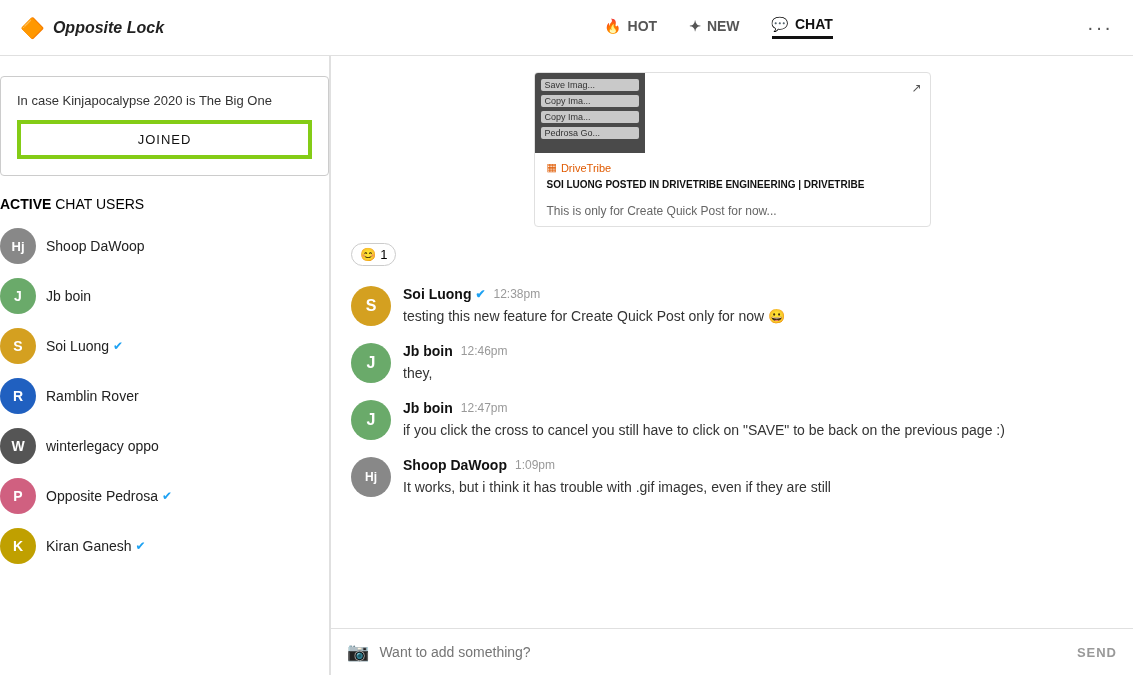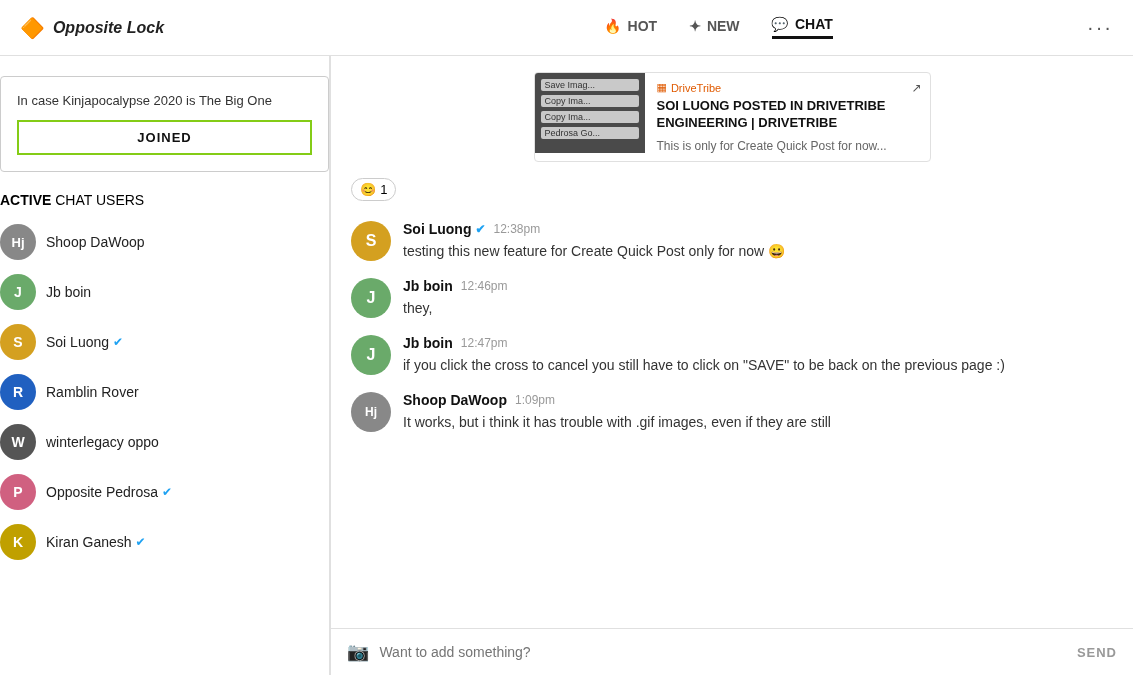--- a/index.html
+++ b/index.html
@@ -16,41 +16,41 @@
     .nav-tab-icon { font-size: 14px; }
     .header-more { margin-left: auto; font-size: 20px; color: #555; cursor: pointer; letter-spacing: 2px; }
 
     
     .main { display: flex; flex: 1; overflow: hidden; }
 
     
     .sidebar { width: 330px; flex-shrink: 0; border-right: 1px solid #e0e0e0; display: flex; flex-direction: column; overflow-y: auto; padding: 20px 0; }
     .sidebar-group-card { border: 1px solid #ccc; border-radius: 4px; padding: 16px; margin-bottom: 20px; }
     .sidebar-group-desc { font-size: 13px; color: #333; margin-bottom: 12px; }
-    .joined-btn { border: 2px solid #84cc16; background: #fff; color: #111; font-weight: 700; font-size: 13px; padding: 8px 0; width: 100%; cursor: pointer; letter-spacing: 1px; }
+    .joined-btn { border: 4px solid #84cc16; background: #fff; color: #111; font-weight: 400; font-size: 13px; padding: 8px 0; width: 100%; cursor: pointer; letter-spacing: 1px; }
     .active-users-heading { font-size: 14px; margin-bottom: 16px; }
     .active-users-heading strong { font-weight: 900; }
     .user-list { display: flex; flex-direction: column; gap: 14px; }
     .user-item { display: flex; align-items: center; gap: 10px; cursor: pointer; }
     .user-avatar { width: 36px; height: 36px; border-radius: 50%; overflow: hidden; flex-shrink: 0; display: flex; align-items: center; justify-content: center; font-size: 14px; font-weight: bold; color: #fff; }
     .user-name { font-size: 14px; color: #222; display: flex; align-items: center; gap: 4px; }
     .verified-icon { color: #1da1f2; font-size: 12px; }
 
     
     .chat-area { flex: 1; display: flex; flex-direction: column; overflow: hidden; position: relative; }
     .chat-messages { flex: 1; overflow-y: auto; padding: 16px 20px; }
 
     
     .post-card-wrap { display: flex; justify-content: center; margin-bottom: 16px; position: relative; }
-    .post-card { border: 1px solid #e0e0e0; border-radius: 4px; display: flex; width: 397px; overflow: hidden; position: relative; background: #fff; }
+    .post-card { border: 1px solid #e0e0e0; border-radius: 4px; display: flex; width: 397px; overflow: hidden; position: relative; background: #fff; flex-direction: column; }
     .post-card-img { width: 110px; height: 80px; flex-shrink: 0; background: #555; display: flex; flex-direction: column; justify-content: flex-start; padding: 6px; gap: 4px; }
     .post-card-img-line { background: rgba(255,255,255,0.7); height: 12px; border-radius: 2px; font-size: 9px; color: #333; display: flex; align-items: center; padding: 0 4px; cursor: pointer; }
     .post-card-body { padding: 8px 12px; flex: 1; }
     .post-card-source { display: flex; align-items: center; gap: 4px; font-size: 11px; color: #e05a00; margin-bottom: 4px; }
-    .post-card-title { font-size: 13px; font-weight: 700; color: #111; margin-bottom: 7px; line-height: 1.3; }
+    .post-card-title { font-size: 10px; font-weight: 700; color: #111; margin-bottom: 13px; line-height: 1.3; }
     .post-card-desc { font-size: 12px; color: #666; }
     .post-card-expand { position: absolute; top: 8px; right: 8px; font-size: 12px; color: #555; cursor: pointer; background: none; border: none; }
 
     
     .reaction-row { display: flex; align-items: center; gap: 6px; margin-bottom: 20px; }
     .reaction-btn { display: flex; align-items: center; gap: 4px; border: 1px solid #ccc; border-radius: 16px; padding: 3px 8px; font-size: 13px; cursor: pointer; background: #fff; }
 
     
     .message { display: flex; gap: 12px; margin-bottom: 16px; }
     .msg-avatar { width: 40px; height: 40px; border-radius: 50%; flex-shrink: 0; overflow: hidden; display: flex; align-items: center; justify-content: center; font-size: 16px; font-weight: bold; color: #fff; }

